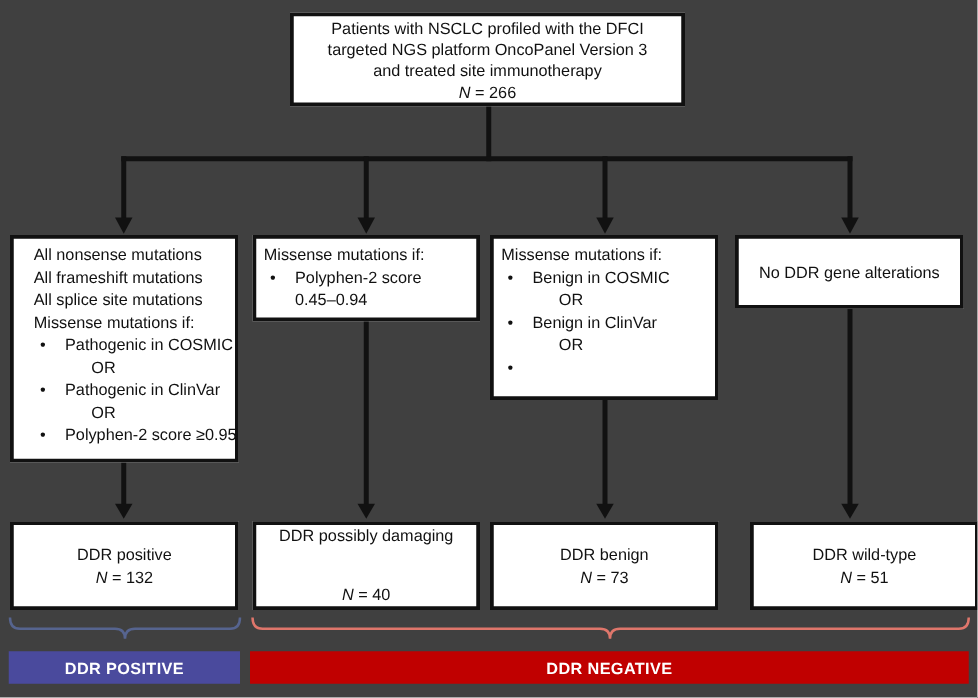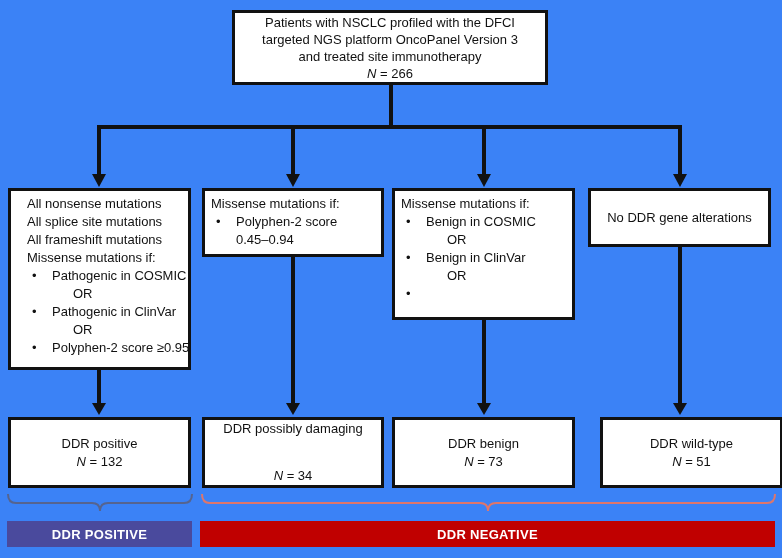--- a/index.html
+++ b/index.html
@@ -1,19 +1,19 @@
 <!DOCTYPE html>
 <html><head>
 <meta charset="utf-8">
 <style>
   html, body { margin: 0; padding: 0; background: #ffffff; }
   #canvas {
     position: relative;
     width: 782px; height: 558px;
-    background: #3b82f6;
+    background: #404040;
     font-family: "Liberation Sans", sans-serif;
     color: #111111;
     overflow: hidden;
   }
   #wires { position: absolute; left: 0; top: 0; width: 782px; height: 558px; }
 
   .node {
     position: absolute;
     box-sizing: border-box;
     border: 3px solid #111111;
@@ -94,22 +94,22 @@
 
   <div class="node title-node" style="left:232px; top:10px; width:316px; height:75px;">
     <div class="ln">Patients with NSCLC profiled with the DFCI</div>
     <div class="ln">targeted NGS platform OncoPanel Version 3</div>
     <div class="ln">and treated site immunotherapy</div>
     <div class="ln"><i class="nvar">N</i><span> = 266</span></div>
   </div>
 
   <div class="node criteria-node" style="left:8px; top:188px; width:183px; height:182px;padding-left:16px;">
     <div class="ln">All nonsense mutations</div>
+    <div class="ln">All frameshift mutations</div>
     <div class="ln">All splice site mutations</div>
-    <div class="ln">All frameshift mutations</div>
     <div class="ln">Missense mutations if:</div>
     <div class="ln bullet">
         <span class="b">•</span>
         <span>Pathogenic in COSMIC</span>
       </div>
     <div class="ln or">OR</div>
     <div class="ln bullet">
         <span class="b">•</span>
         <span>Pathogenic in ClinVar</span>
       </div>
@@ -149,21 +149,21 @@
   <div class="node criteria-node centered" style="left:588px; top:188px; width:183px; height:59px;">
     <div class="ln">No DDR gene alterations</div>
   </div>
 
   <div class="node outcome-node" style="left:8px; top:417px; width:183px; height:71px;">
     <div class="ln">DDR positive</div>
     <div class="ln"><i class="nvar">N</i><span> = 132</span></div>
   </div>
   <div class="node outcome-node" style="left:202px; top:417px; width:182px; height:71px;justify-content:space-between;">
     <div class="ln">DDR possibly damaging</div>
-    <div class="ln"><i class="nvar">N</i><span> = 34</span></div>
+    <div class="ln"><i class="nvar">N</i><span> = 40</span></div>
   </div>
   <div class="node outcome-node" style="left:392px; top:417px; width:183px; height:71px;">
     <div class="ln">DDR benign</div>
     <div class="ln"><i class="nvar">N</i><span> = 73</span></div>
   </div>
   <div class="node outcome-node" style="left:588px; top:417px; width:183px; height:71px;margin-left:12px;">
     <div class="ln">DDR wild-type</div>
     <div class="ln"><i class="nvar">N</i><span> = 51</span></div>
   </div>
 

